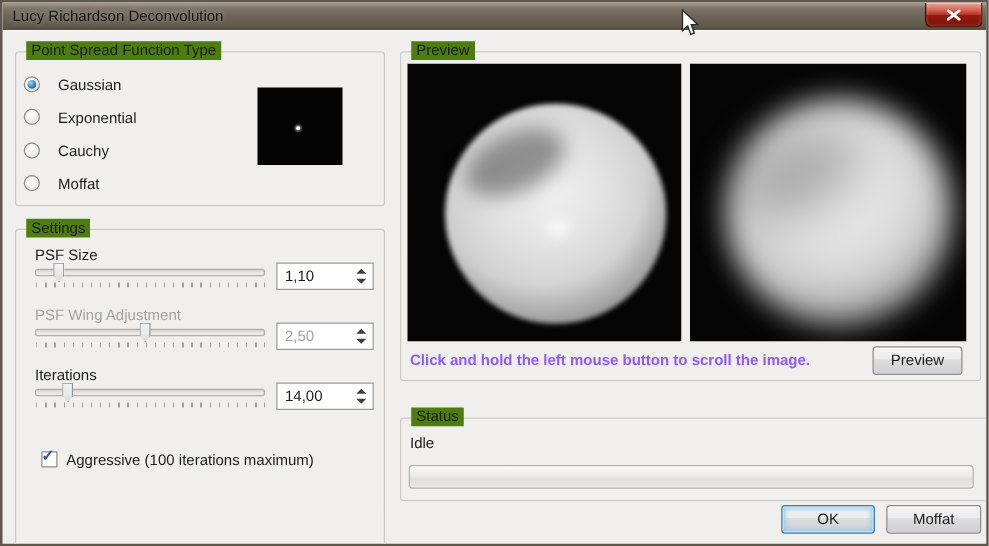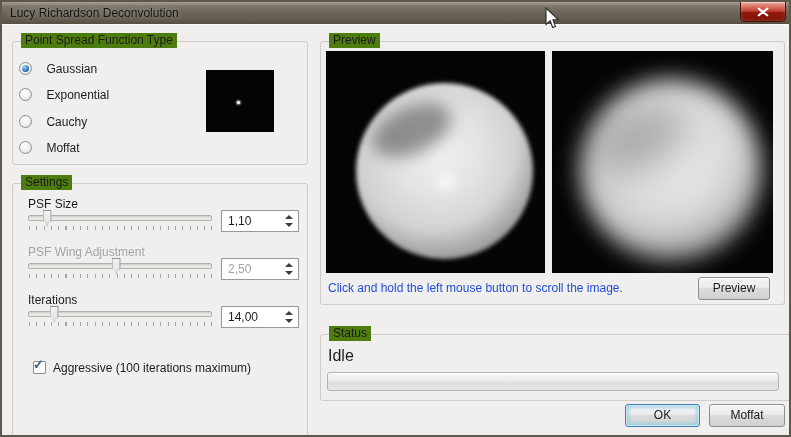--- a/index.html
+++ b/index.html
@@ -59,27 +59,27 @@
     background:radial-gradient(circle at 47% 40%,#f0f0f0 0%,#e3e3e3 30%,#d2d2d2 55%,#bcbcbc 74%,#949494 88%,#4e4e4e 97%,#101010 100%);}
   .planet.blurry{left:28px;top:28px;width:182px;height:182px;filter:blur(11px);
     background:radial-gradient(circle at 48% 40%,#ededed 0%,#e0e0e0 35%,#c9c9c9 60%,#a2a2a2 78%,#626262 90%,#151515 100%);}
   .limb-shade{position:absolute;left:0;top:0;width:100%;height:100%;border-radius:50%;
     background:radial-gradient(circle at 42% 34%,transparent 55%,rgba(0,0,0,.22) 82%,rgba(0,0,0,.45) 100%);}
   .dark-patch{position:absolute;border-radius:50%;background:rgba(55,55,55,.5);}
   .sharp .dark-patch{left:14px;top:24px;width:84px;height:46px;transform:rotate(-24deg);filter:blur(8px);}
   .blurry .dark-patch{left:10px;top:30px;width:100px;height:60px;transform:rotate(-24deg);filter:blur(16px);background:rgba(70,70,70,.38);}
   .bright-spot{position:absolute;left:80px;top:92px;width:20px;height:15px;border-radius:50%;background:rgba(255,255,255,.75);filter:blur(5px);}
   
-  .hint{position:absolute;font-size:12px;color:#1d4ed8;white-space:nowrap;}
+  .hint{position:absolute;font-size:12px;color:#8b5cf6;white-space:nowrap;font-weight:bold;}
   .btn{position:absolute;height:23px;border:1px solid #8e8d8a;border-radius:3px;font-size:12px;color:#1c1c1c;
     text-align:center;line-height:21px;cursor:default;
     background:linear-gradient(180deg,#f4f4f4 0%,#ececec 45%,#ddddde 46%,#cfd0d2 100%);
     box-shadow:inset 0 1px 0 rgba(255,255,255,.8);}
   .btn.focused{border-color:#3c7fb1;box-shadow:inset 0 0 0 1px #cfe9f7, inset 0 0 4px 2px #8ecbe8;}
-  .status-text{position:absolute;font-size:16px;color:#1c1c1c;}
+  .status-text{position:absolute;font-size:12px;color:#1c1c1c;}
   .progress{position:absolute;height:19px;border:1px solid #b5b2ae;border-radius:3px;
     background:linear-gradient(180deg,#f7f7f7 0%,#ededec 40%,#e1dfde 60%,#eae8e7 100%);
     box-shadow:inset 0 1px 0 #fff;overflow:hidden;}
   .progress-fill{position:absolute;left:0;top:0;height:100%;background:linear-gradient(180deg,#8fe28f,#4cc24c);width:0;}
   .cursor{position:absolute;left:542px;top:5px;z-index:50;pointer-events:none;}
 </style>
 </head>
 <body>
 
 <div class="window">

